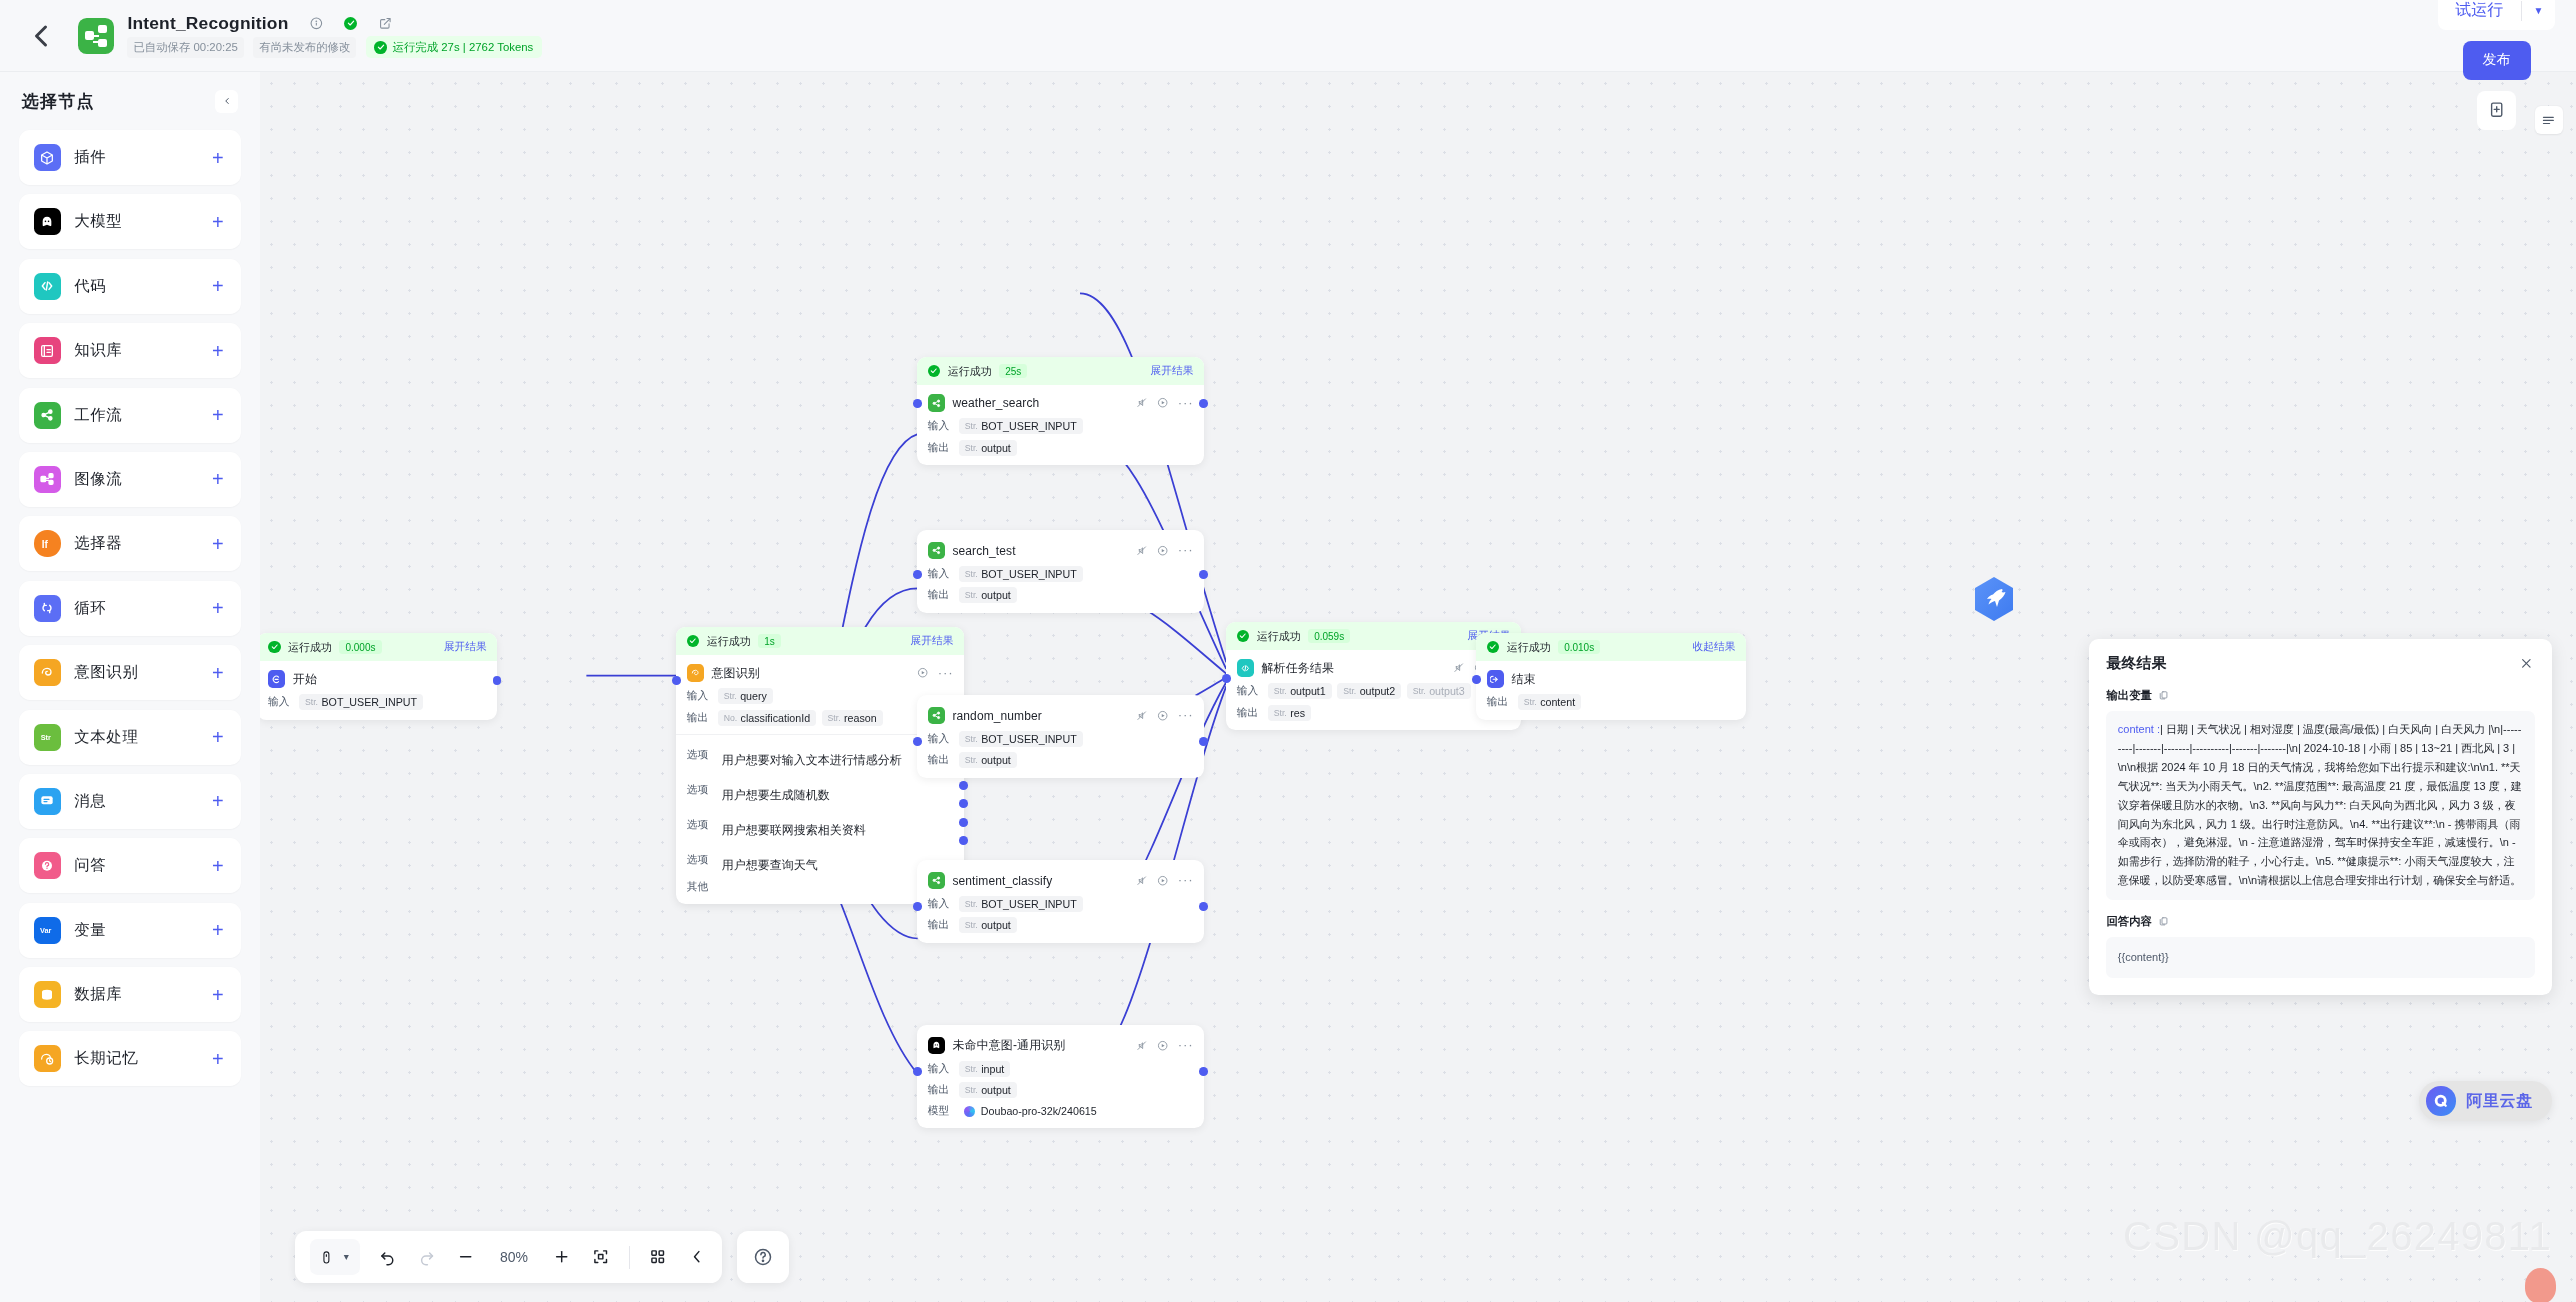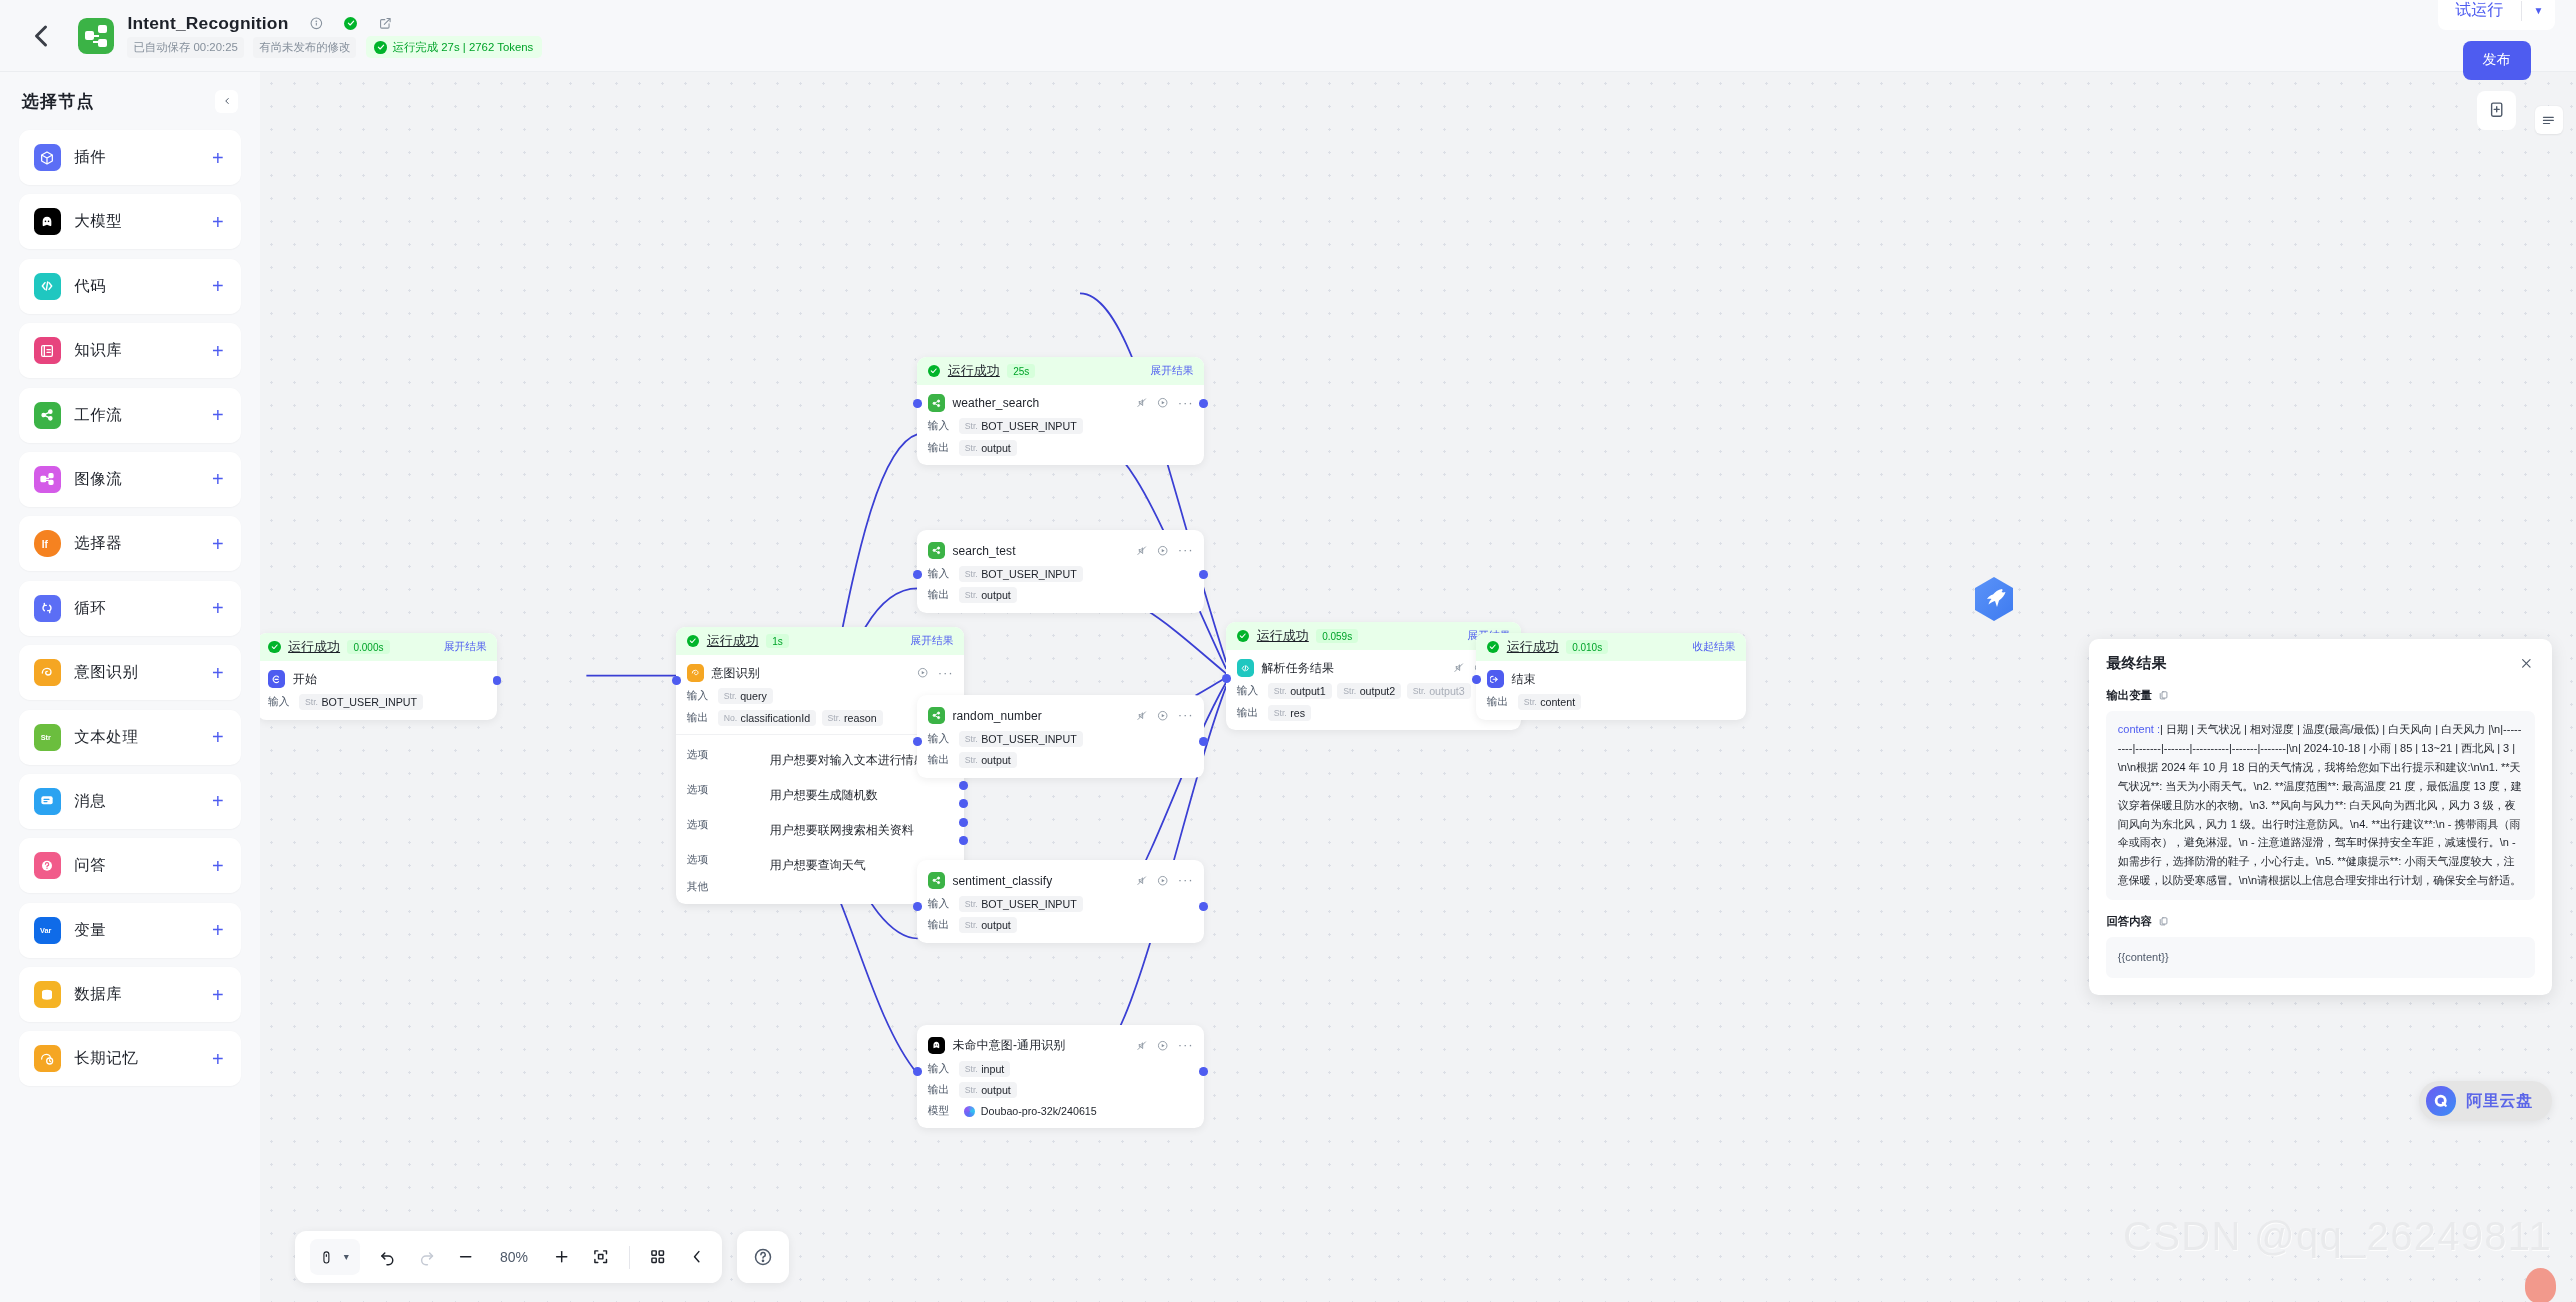--- a/index.html
+++ b/index.html
@@ -113,21 +113,21 @@
     position: absolute; background:#fff; border-radius: 9.4px;
     box-shadow: 0 2px 8px rgba(0,0,0,.07); font-size: 0; overflow: visible;
   }
   .node.sel { box-shadow: 0 2px 9.4px rgba(0,0,0,.09); }
   .node-status {
     height: 28px; background:#e8ffea; border-radius: 9.4px 9.4px 0 0;
     display:flex; align-items:center; padding: 0 10.7px; gap: 7.4px;
   }
   .ns-check { width: 12.7px; height: 12.7px; border-radius: 50%; background:#00b42a; display:flex; align-items:center; justify-content:center; flex:none; }
   .ns-check svg { width: 7.4px; height: 7.4px; }
-  .ns-text { font-size: 13px; color: #1d2129; white-space:nowrap;text-decoration:underline; }
+  .ns-text { font-size: 11px; color: #1d2129; white-space:nowrap; }
   .ns-time { font-size: 10px; color:#00a329; background:#d6ffdb; border-radius:3.4px; padding: 1.3px 6px; white-space:nowrap; }
   .ns-expand { margin-left:auto; font-size: 10.7px; color:#4e5cf0; cursor:pointer; white-space:nowrap; }
 
   .node-body { padding: 8px 10.7px 9.4px 10.7px; }
   .node-head { display:flex; align-items:center; gap: 7.4px; height: 20px; }
   .nh-ic { width: 17.4px; height: 17.4px; border-radius: 4.7px; display:flex; align-items:center; justify-content:center; flex:none; color:#fff; }
   .nh-ic svg { width: 10.7px; height: 10.7px; }
   .nh-name { font-size: 12px; color:#1d2129; white-space:nowrap; letter-spacing:0.1px; }
   .nh-actions { margin-left:auto; display:flex; align-items:center; gap: 8.7px; color:#86909c; }
   .nh-actions .a { width: 12.7px; height: 12.7px; display:flex; align-items:center; justify-content:center; cursor:pointer; }
@@ -138,21 +138,21 @@
   .io-label { font-size: 10.7px; color:#4e5969; width: 31px; flex:none; white-space:nowrap; }
   .chip {
     display:inline-flex; align-items:center; gap:3.4px; background:#f2f3f5;
     border-radius: 4px; padding: 2px 6px; margin-right: 5.4px; white-space:nowrap;
   }
   .chip .ty { font-size: 8.7px; color:#a6abb5; }
   .chip .nm { font-size: 10.7px; color:#1d2129; }
   .chip.dim .nm { color:#a9aeb8; }
   .chip.more { background:#f2f3f5; color:#86909c; font-size:10.7px; padding: 2px 6px; }
 
-  .opt-row { display:flex; align-items:center; margin-top: 6px; gap: 48px; }
+  .opt-row { display:flex; align-items:center; margin-top: 6px; }
   .opt-label { font-size: 10.7px; color:#4e5969; width: 35px; flex:none; }
   .opt-text { font-size: 12px; color:#1d2129; white-space:nowrap;margin-top:12px; }
 
   .node-divider { height: 0.7px; background: #f0f1f3; margin: 8px -10.7px 0 -10.7px; }
 
   .port { position:absolute; width: 8.7px; height: 8.7px; border-radius:50%; background:#4e5cf0; }
   .port.l { left: -4px; }
   .port.r { right: -4px; }
 
   

